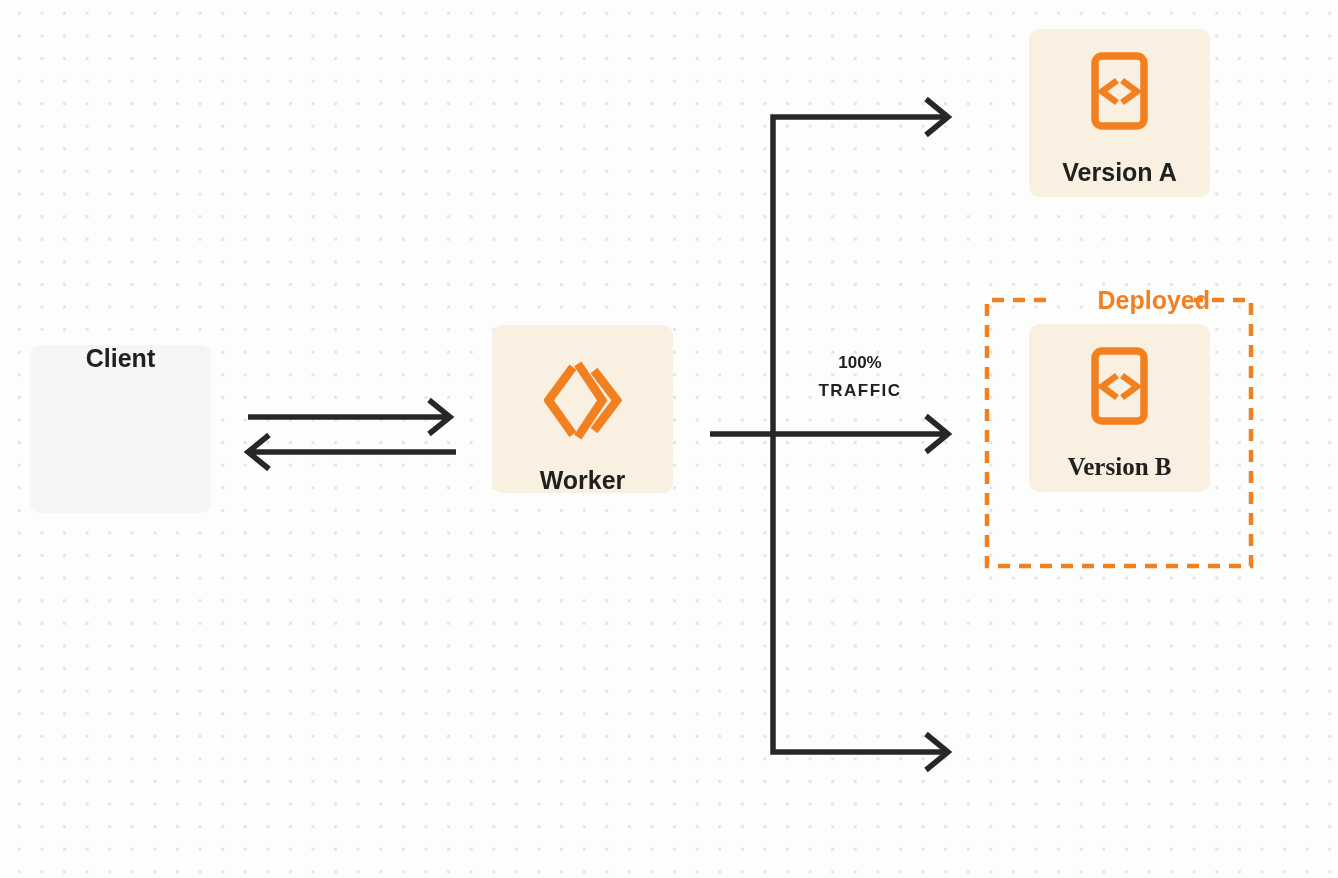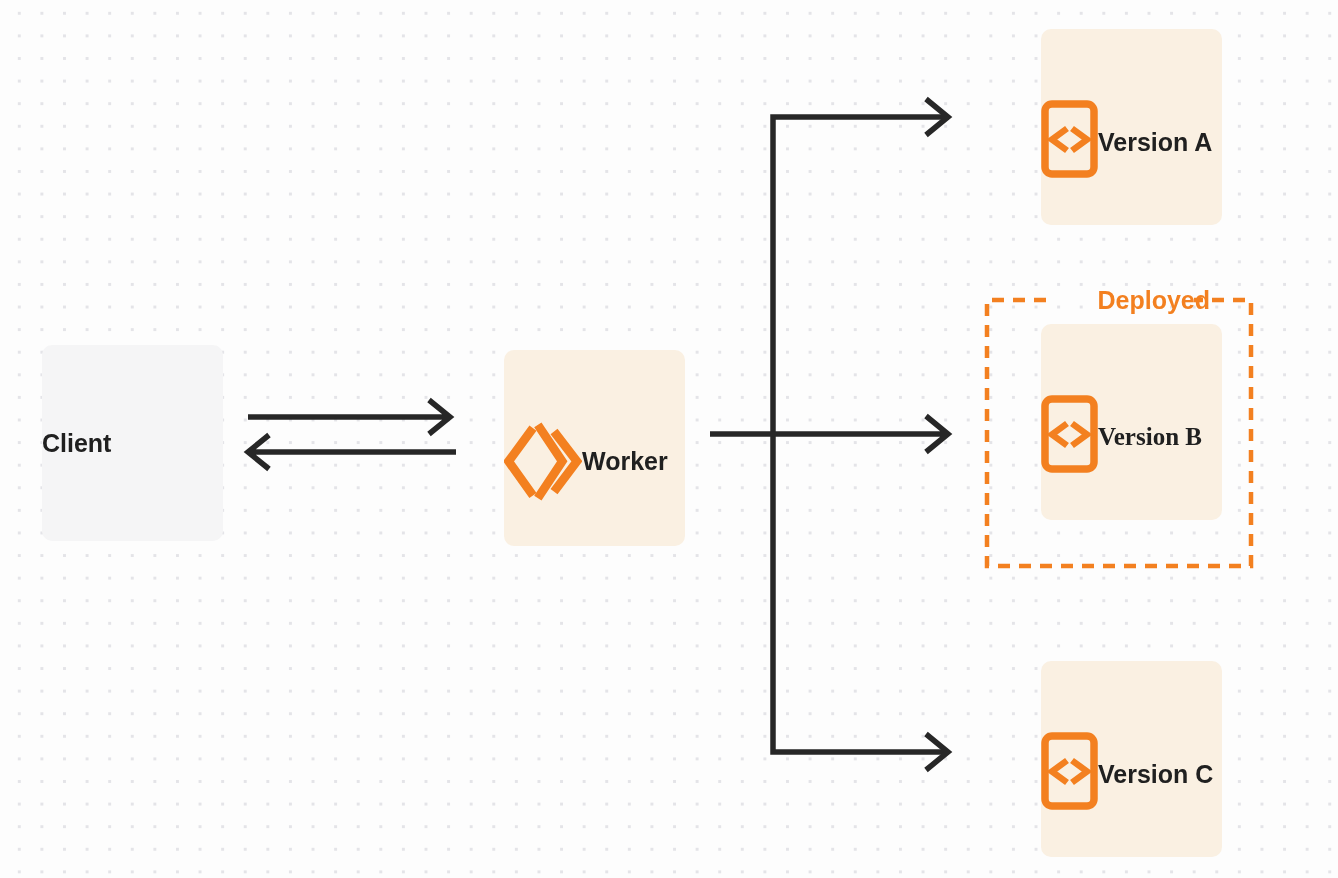--- a/index.html
+++ b/index.html
@@ -32,43 +32,43 @@
     stroke-linejoin: miter;
   }
   .dashed-boundary {
     stroke: var(--accent-orange, #F38020);
     stroke-width: 4.5;
     stroke-dasharray: 12 9;
   }
   .node {
     position: absolute;
     width: 181px;
-    height: 196px;
+    height: 168px;
     border-radius: 10px;
     display: flex;
+    flex-direction: column;
     align-items: center;
     box-sizing: border-box;
-    margin-left: 12px;
   }
   .node-label {
     font-weight: 700;
     font-size: 25px;
     color: var(--text-dark, #202020);
     line-height: 26px;
     white-space: nowrap;
   }
   .node.gray {
     background: var(--box-gray, #f5f5f6);
     justify-content: flex-start;
   }
   .node.cream {
     background: var(--box-cream, #faf0e2);
   }
   #node-client { left: 30px;  top: 345px; }
-  #node-worker { left: 492px; top: 350px; }
+  #node-worker { left: 492px; top: 325px; justify-content: flex-end; }
   #node-worker .icon { margin-top: 27px; }
   #node-worker .node-label { margin-top: 26px; }
   #node-version-a { left: 1029px; top: 29px;  }
   #node-version-b { left: 1029px; top: 324px; font-family: Liberation Serif, serif; }
   #node-version-c { left: 1029px; top: 661px; }
   .version .icon { margin-top: 23px; }
   .version .node-label { margin-top: 29px; }
   .icon path, .icon rect {
     fill: none;
     stroke: var(--accent-orange, #F38020);
@@ -147,25 +147,21 @@
 
   <div class="node cream version" id="node-version-b">
     <svg class="icon" width="57" height="78" viewBox="0 0 57 78" aria-hidden="true">
       <rect x="4" y="4" width="49" height="70" rx="7" stroke-width="7.5"></rect>
       <path stroke-width="6.5" d="M26,28.5 L11,39.5 L26,50.5"></path>
       <path stroke-width="6.5" d="M31,28.5 L46,39.5 L31,50.5"></path>
     </svg>
     <span class="node-label">Version B</span>
   </div>
 
-  <div class="node cream version" id="node-version-c">
-    <svg class="icon" width="57" height="78" viewBox="0 0 57 78" aria-hidden="true">
-      <rect x="4" y="4" width="49" height="70" rx="7" stroke-width="7.5"></rect>
-      <path stroke-width="6.5" d="M26,28.5 L11,39.5 L26,50.5"></path>
-      <path stroke-width="6.5" d="M31,28.5 L46,39.5 L31,50.5"></path>
-    </svg>
-    <span class="node-label">Version C</span>
-  </div>
 
   <div class="deployed-label">Deployed</div>
 
+  <div class="traffic-label">
+    <span class="line1">100%</span>
+    <span class="line2">TRAFFIC</span>
+  </div>
 
 </div>
 
 </body></html>

